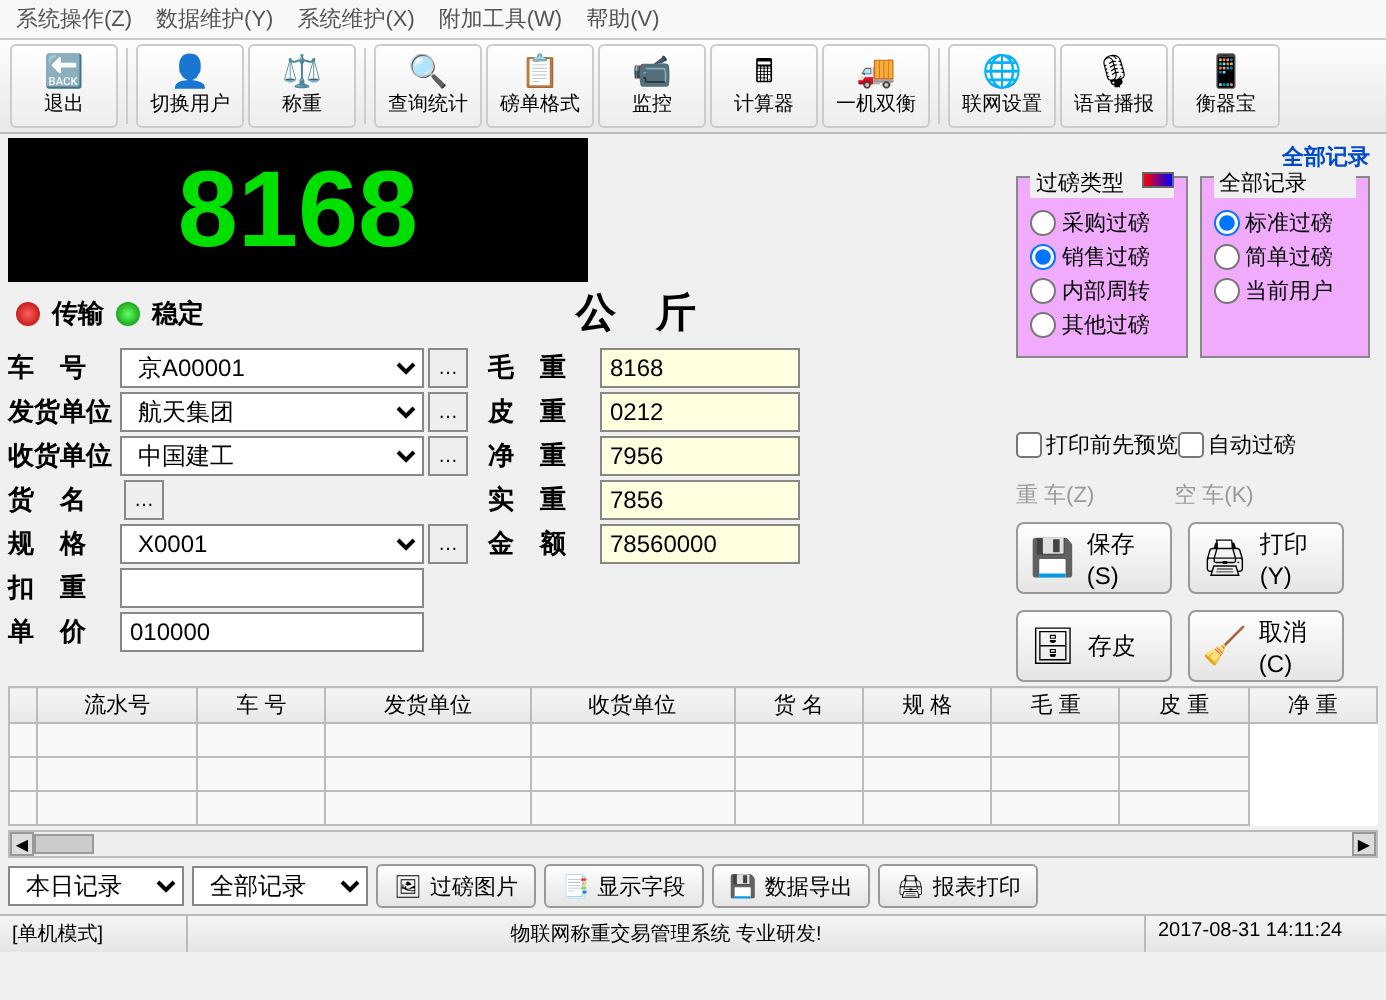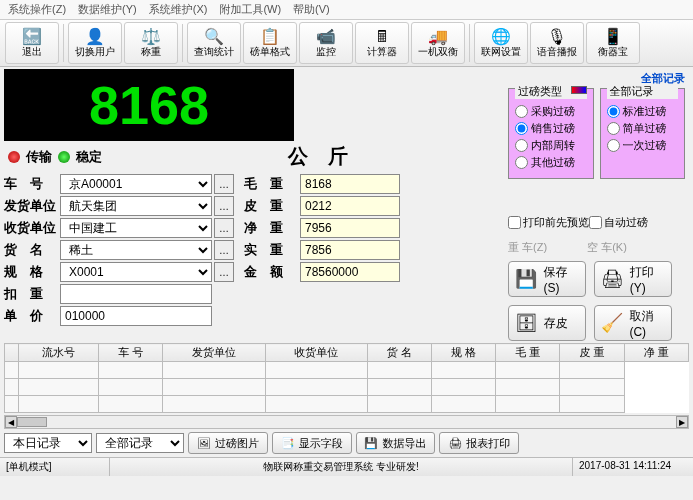--- a/index.html
+++ b/index.html
@@ -139,21 +139,20 @@
             <select class="form-input w1"><option>航天集团</option></select>
             <button class="browse-btn">…</button>
           </div>
           <div class="form-row">
             <span class="form-label">收货单位</span>
             <select class="form-input w1"><option>中国建工</option></select>
             <button class="browse-btn">…</button>
           </div>
           <div class="form-row">
             <span class="form-label">货　名</span>
-            <select class="form-input w1"><option>稀土</option></select>
             <button class="browse-btn">…</button>
           </div>
           <div class="form-row">
             <span class="form-label">规　格</span>
             <select class="form-input w1"><option>X0001</option></select>
             <button class="browse-btn">…</button>
           </div>
           <div class="form-row">
             <span class="form-label">扣　重</span>
             <input class="form-input w1" value="" style="">
@@ -219,21 +218,21 @@
             <label class="radio-row">
               <input type="radio" name="wm" checked="" style="">
               <span>标准过磅</span>
             </label>
             <label class="radio-row">
               <input type="radio" name="wm" style="">
               <span>简单过磅</span>
             </label>
             <label class="radio-row">
               <input type="radio" name="wm" style="">
-              <span>一次过磅</span>
+              <span>当前用户</span>
             </label>
           </div>
       </div>
     </div>
     <div style="display:flex; margin-top:28px;">
       <label class="checkbox-row">
           <input type="checkbox" style="">
           <span>打印前先预览</span>
         </label>
       <label class="checkbox-row">
@@ -340,16 +339,16 @@
       <span>💾</span>
       <span>数据导出</span>
     </button>
     <button class="small-btn">
       <span>🖨</span>
       <span>报表打印</span>
     </button>
   </div>
 
 <div class="status-bar">
-  <div class="status-cell" style="width:110px">[单机模式]</div>
+  <div class="status-cell" style="width:94px">[单机模式]</div>
   <div class="status-cell" style="flex:1; text-align:center">物联网称重交易管理系统 专业研发!</div>
   <div class="status-cell" style="width:120px; border-right:none">2017-08-31 14:11:24</div>
 </div>
 
 </body></html>

